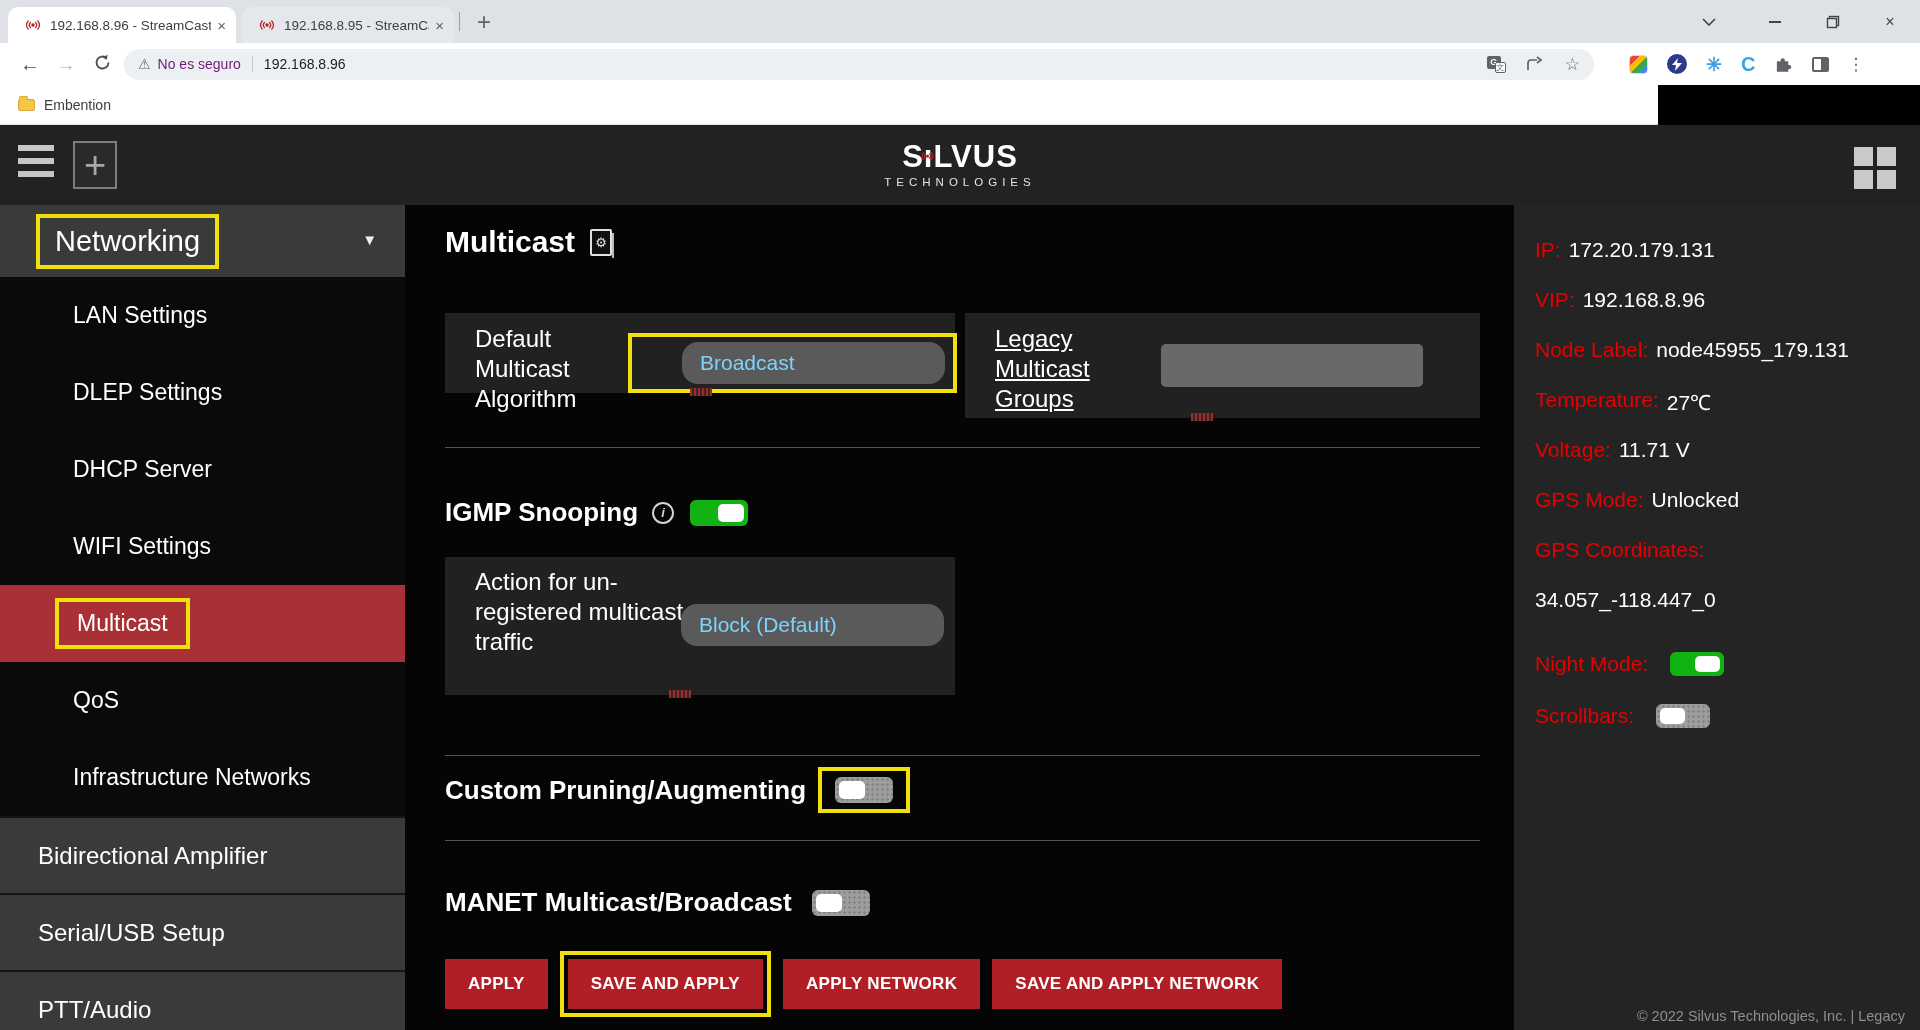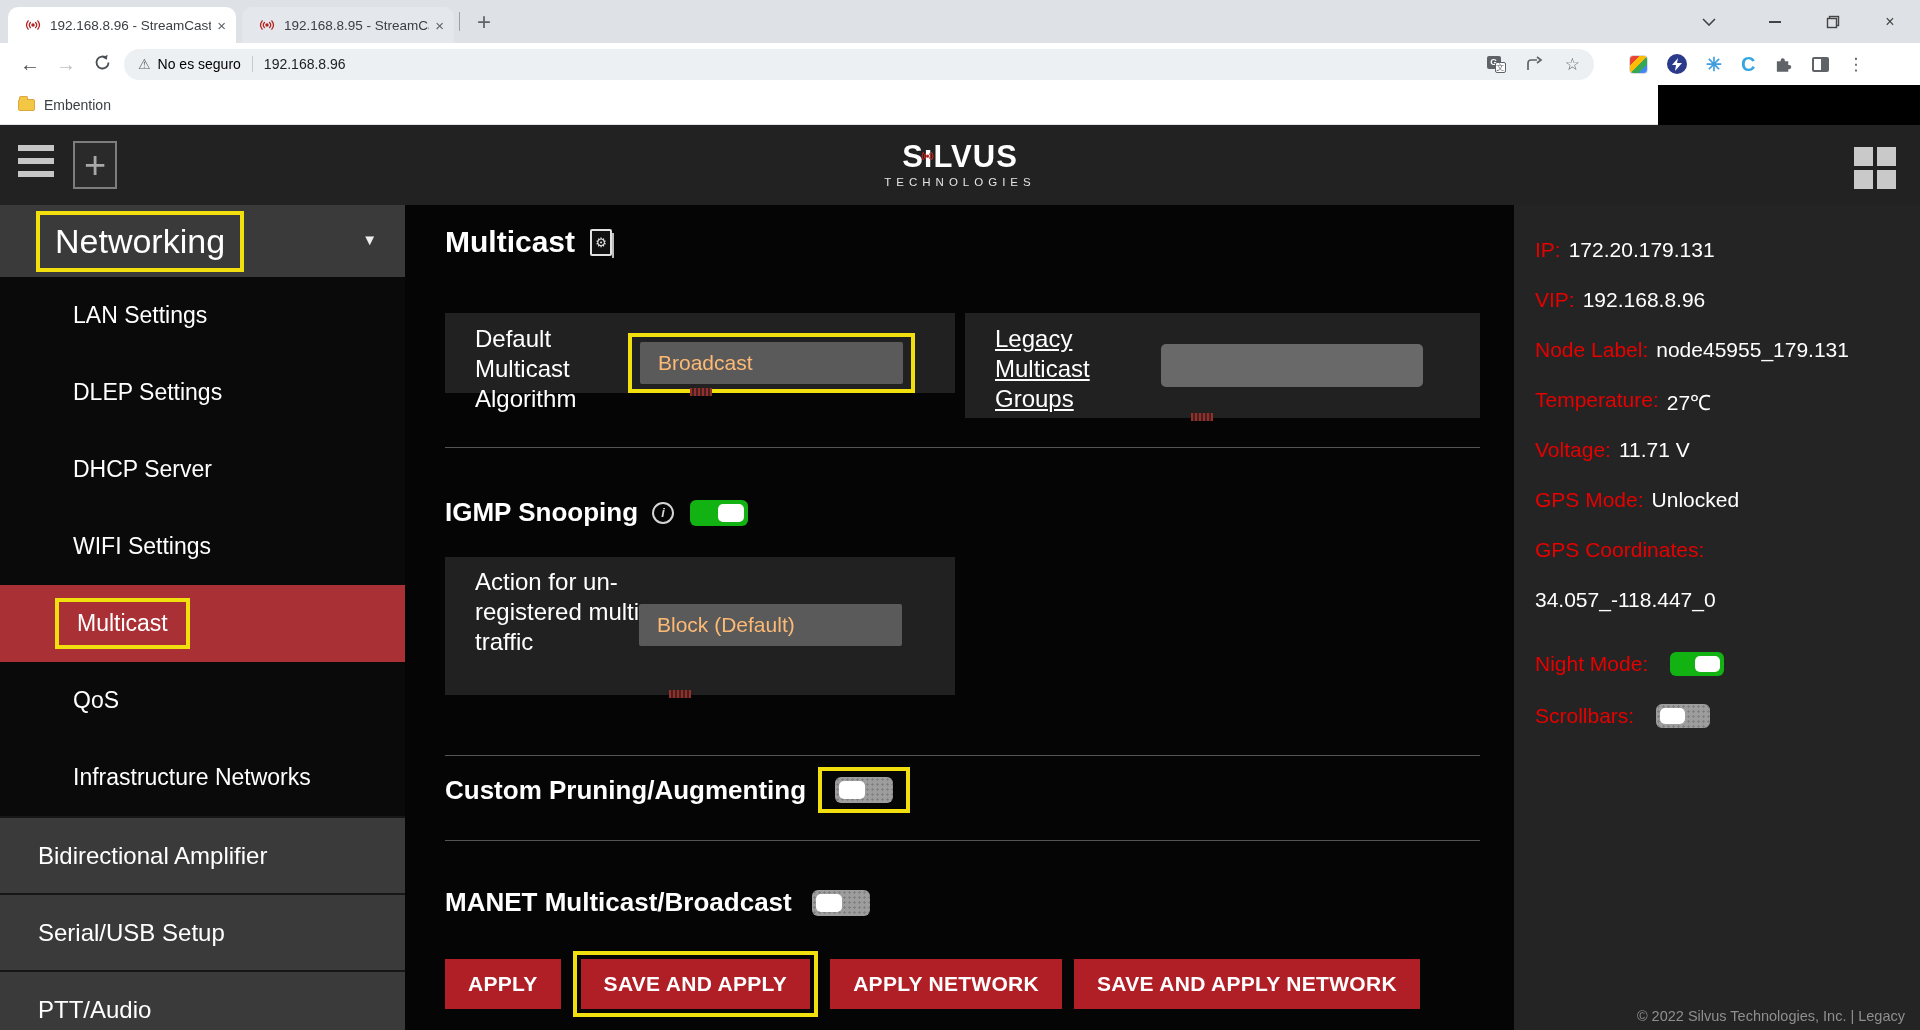--- a/index.html
+++ b/index.html
@@ -25,21 +25,21 @@
   .winctl { position:absolute; top:0; height:43px; width:46px; display:flex; align-items:center; justify-content:center; color:#444; }
   .min-bar { width:12px; height:2px; background:#444; display:inline-block; }
   .winctl.close-x { font-size:16px; }
 
   .toolbar { position:absolute; top:43px; left:0; width:1920px; height:42px; background:#fff; display:flex; align-items:center; padding:0 12px; }
   .nav-ic { font-size:20px; color:#494e52; width:36px; text-align:center; flex:0 0 auto; }
   .nav-ic.disabled { color:#bcc0c4; }
   .omnibox { flex:0 0 auto; width:1470px; height:31px; background:#edf0f3; border-radius:16px;
              display:flex; align-items:center; padding:0 14px; margin-left:4px; font-size:14px; }
   .sec-warning { color:#5f6368; font-size:14px; margin-right:7px; }
-  .sec-text { color:#000000; }
+  .sec-text { color:#701a75; }
   .omni-sep { width:1px; height:16px; background:#c8ccd0; margin:0 11px; }
   .url-text { color:#202124; }
   .omni-spacer { flex:1; }
   .omni-ic { margin-left:20px; color:#5f6368; flex:0 0 auto; display:flex; align-items:center; }
   .tr-wrap { position:relative; width:19px; height:17px; }
   .tr-main { position:absolute; left:0; top:0; width:14px; height:13px; background:#5f6368; color:#fff; font-size:9px; font-weight:bold;
              border-radius:2px; display:flex; align-items:center; justify-content:center; }
   .tr-sub { position:absolute; right:0; bottom:0; width:11px; height:11px; background:#fff; border:1px solid #5f6368; color:#5f6368;
             font-size:8px; border-radius:2px; display:flex; align-items:center; justify-content:center; }
   .star-ic { font-size:17px; }
@@ -73,21 +73,21 @@
   .logo-i { position:relative; display:inline-block; }
   .logo-ant { position:absolute; top:-7px; left:-4px; }
   .logo-sub { font-size:11.5px; letter-spacing:5px; color:#e4e4e4; margin-top:1px; }
   .grid-ic { position:absolute; right:24px; top:22px; width:42px; height:42px; display:grid;
              grid-template-columns:19px 19px; grid-template-rows:19px 19px; gap:4px; }
   .grid-ic span { background:#c9c9c9; }
 
   
   .sidebar { position:absolute; top:205px; left:0; width:405px; height:825px; background:#0a0a0a; overflow:hidden; }
   .side-header { height:72px; background:#3a3a3a; display:flex; align-items:center; position:relative; }
-  .hl-network { margin-left:36px; border:4px solid #f2e00e; padding:7px 15px; font-size:34px; color:#fff; }
+  .hl-network { margin-left:36px; border:4px solid #f2e00e; padding:7px 15px; font-size:29px; color:#fff; }
   .side-caret { position:absolute; right:28px; top:26px; color:#eee; font-size:15px; }
   .sub-item { height:77px; display:flex; align-items:center; padding-left:73px; font-size:23px; color:#fff; }
   .sub-item.selected { background:#a93136; padding-left:0; }
   .hl-multicast { margin-left:55px; border:4px solid #f2e00e; padding:8px 18px; }
   .top-item { height:77px; background:#3a3a3a; border-top:2px solid #161616; display:flex; align-items:center;
               padding-left:38px; font-size:24px; color:#fff; }
 
   
   .main { position:absolute; top:205px; left:405px; width:1109px; height:825px; background:#050505; }
   .page-title-row { position:absolute; left:40px; top:20px; display:flex; align-items:center; }
@@ -95,22 +95,22 @@
   .book-ic { width:22px; height:27px; border:2px solid #e2e2e2; border-radius:2px; margin-left:15px; position:relative;
              display:flex; align-items:center; justify-content:center; color:#e2e2e2; font-size:13px; background:#111; }
   .book-ic::after { content:""; position:absolute; right:-4px; top:2px; width:2px; height:25px; background:#bbb; }
   .panel { background:#212121; position:relative; }
   .row1 { position:absolute; left:40px; top:108px; display:flex; }
   .panel.p1 { width:510px; height:80px; margin-right:10px; }
   .panel.p2 { width:515px; height:105px; }
   .panel-label { position:absolute; left:30px; top:11px; color:#fff; font-size:24px; line-height:30px; }
   .p1 .panel-label { width:170px; }
   .p2 .panel-label { width:175px;text-decoration:underline; }
-  .select { background:#5a5a5a; border-radius:2px; color:#fdba74; font-size:21px; display:flex; align-items:center;
-            padding-left:18px; width:263px; height:42px; }
+  .select { background:#5a5a5a; border-radius:16px; color:#7dd3fc; font-size:21px; display:flex; align-items:center;
+            padding-left:18px; width:263px; height:42px;margin-left:42px; }
   .ybox-select { position:absolute; left:183px; top:20px; border:4px solid #f2e00e; padding:5px 8px; }
   .empty-input { position:absolute; left:196px; top:31px; width:262px; height:43px; background:#696969; border-radius:5px; }
   .grip { position:absolute; bottom:-3px; width:22px; height:8px;
           background:repeating-linear-gradient(90deg,#93302c 0 2px,#45201e 2px 4px); }
   .p1 .grip { left:245px; } .p2 .grip { left:226px; } .p3 .grip { left:224px; }
   .divider { position:absolute; left:40px; width:1035px; height:1px; background:#555; }
   .d1 { top:242px; } .d2 { top:550px; } .d3 { top:635px; }
   .inline-row { position:absolute; left:40px; display:flex; align-items:center; }
   .igmp-row { top:292px; }
   .big-label { color:#fff; font-size:26px; font-weight:600; }
@@ -123,21 +123,21 @@
   .toggle .knob { position:absolute; top:4px; width:26px; height:18px; border-radius:5px; background:#fff; }
   .toggle.on .knob { right:4px; } .toggle.off .knob { left:4px; }
   .panel.p3 { position:absolute; left:40px; top:352px; width:510px; height:138px; }
   .p3 .panel-label { width:240px; top:10px; }
   .p3 .ybox-none { position:absolute; left:194px; top:47px; }
   .custom-row { top:562px; }
   .ybox-toggle { border:4px solid #f2e00e; padding:6px 13px; margin-left:12px; display:flex; }
   .manet-row { top:682px; }
   .manet-row .toggle { margin-left:20px; }
   .btn-row { position:absolute; left:40px; top:746px; height:66px; display:flex; align-items:center; }
-  .btn { background:#b01f26; color:#fff; font-size:21px; font-weight:bold; height:50px; padding:0 23px;
+  .btn { background:#b01f26; color:#fff; font-size:17px; font-weight:bold; height:50px; padding:0 23px;
          display:flex; align-items:center; margin-right:12px; letter-spacing:0.3px; }
   .ybox-btn { border:4px solid #f2e00e; padding:4px; margin-right:12px; display:flex; }
   .ybox-btn .btn { margin-right:0; }
 
   
   .rightpanel { position:absolute; top:205px; left:1514px; width:406px; height:825px; background:#242424; }
   .rp-rows { padding:33px 0 0 21px; }
   .rp-row { height:50px; font-size:21px; display:flex; align-items:flex-start; }
   .rp-label { color:#e60000; margin-right:8px; white-space:nowrap; }
   .rp-value { color:#fff; }

